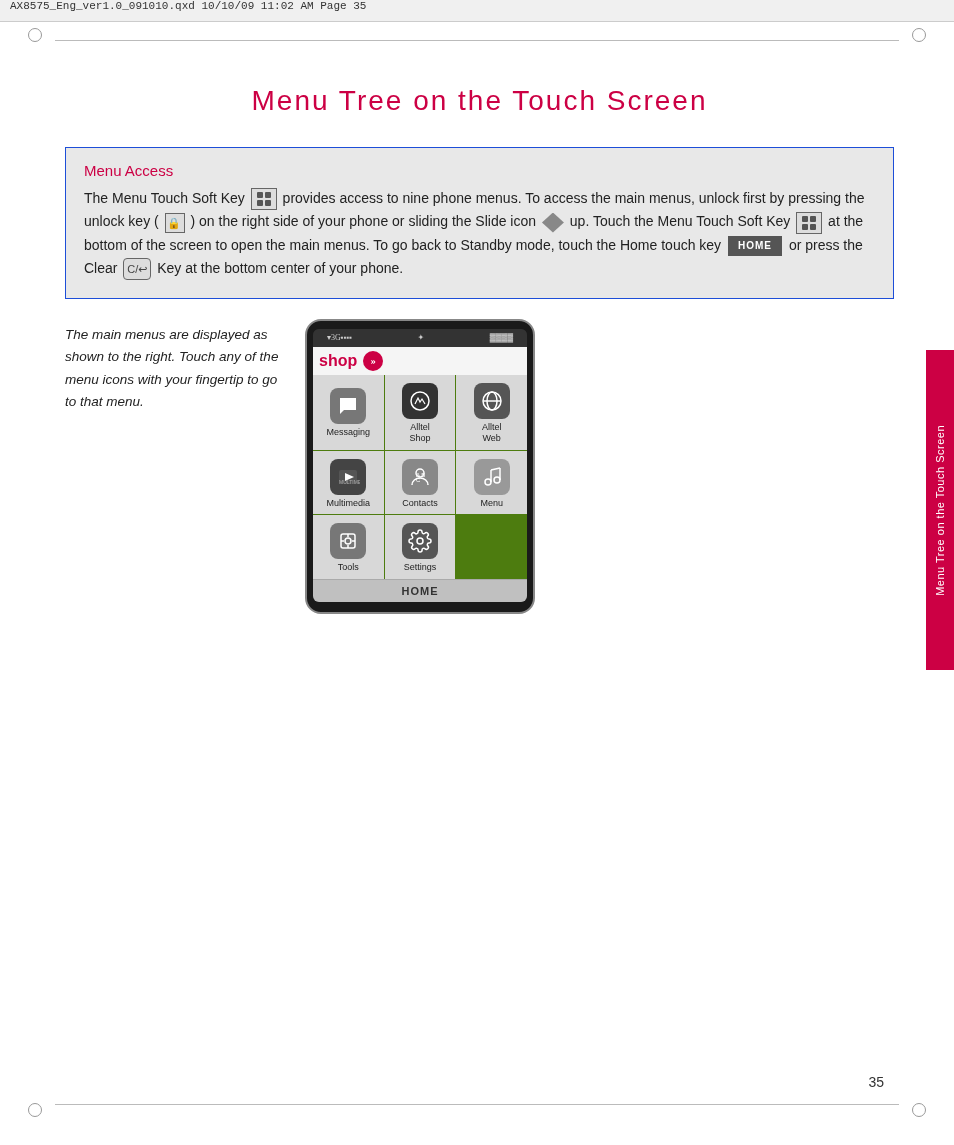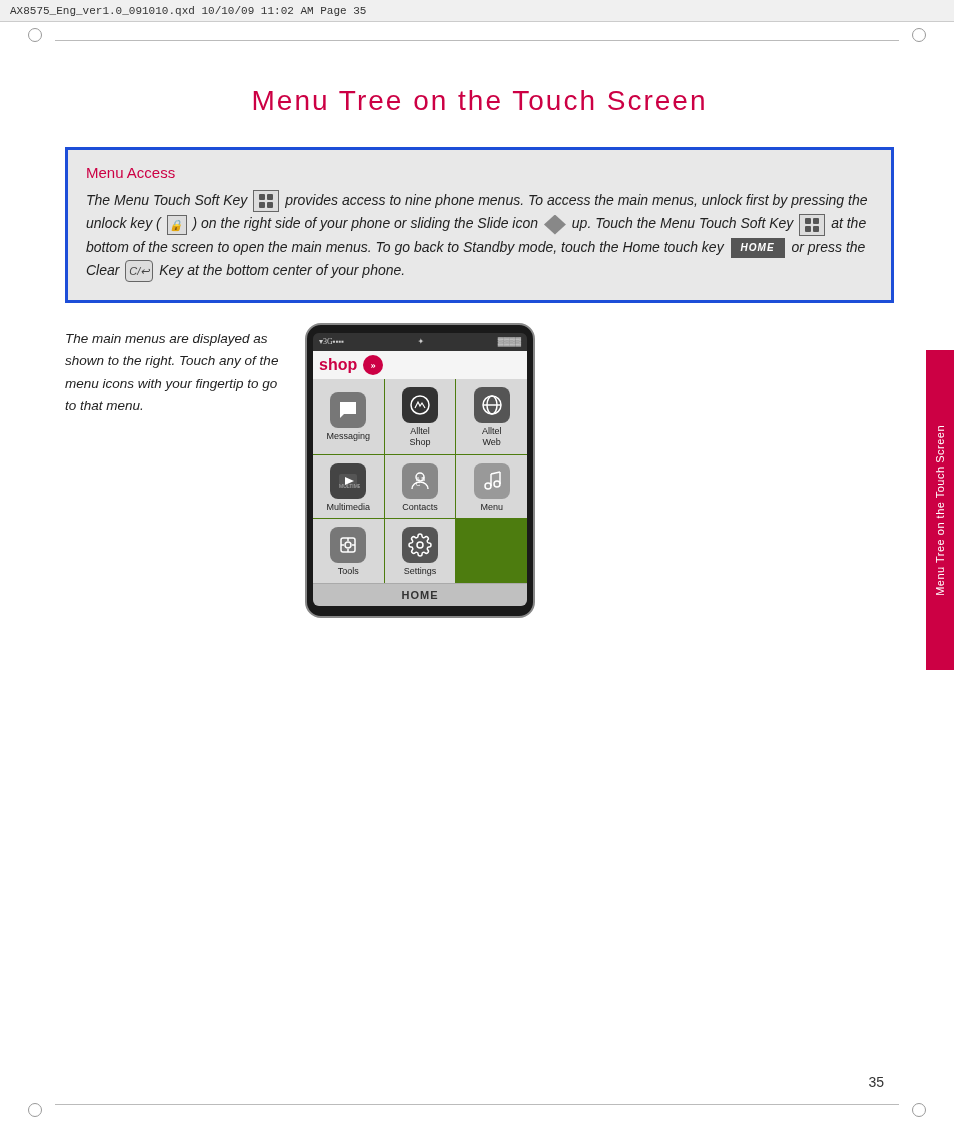--- a/index.html
+++ b/index.html
@@ -15,21 +15,20 @@
     
     .header-bar {
       position: absolute;
       top: 0;
       left: 0;
       right: 0;
       height: 22px;
       background: #f0f0f0;
       border-bottom: 1px solid #ccc;
       display: flex;
-      align-items: center;
       padding: 0 10px;
       font-size: 11px;
       font-family: 'Courier New', monospace;
       color: #333;
     }
 
     
     .corner-mark {
       position: absolute;
       width: 14px;
@@ -111,36 +110,35 @@
       color: #cc0044;
       font-family: Arial, sans-serif;
       letter-spacing: 2px;
       margin-top: 30px;
       margin-bottom: 30px;
     }
 
     
     .menu-access-box {
       background: #e8e8e8;
-      border: 3px solid #1d4ed8;
+      border: 1px solid #1d4ed8;
       padding: 14px 18px 18px 18px;
       margin-bottom: 20px;
     }
     .menu-access-title {
       color: #cc0044;
       font-size: 15px;
       font-family: Arial, sans-serif;
       margin-bottom: 8px;
     }
     .menu-access-text {
       font-size: 14px;
       font-family: Arial, sans-serif;
       line-height: 1.65;
       color: #222;
-      font-style: italic;
     }
 
     
     .inline-icon-menu {
       display: inline-flex;
       align-items: center;
       justify-content: center;
       width: 26px;
       height: 22px;
       border: 1px solid #666;
@@ -240,21 +238,21 @@
       overflow: hidden;
     }
 
     
     .phone-status-bar {
       background: #333;
       height: 18px;
       display: flex;
       align-items: center;
       justify-content: space-between;
-      padding: 0 6px;
+      padding: 0 14px;
       font-size: 8px;
       color: #ccc;
     }
 
     
     .shop-banner {
       background: #f5f5f5;
       display: flex;
       align-items: center;
       padding: 4px 6px;

